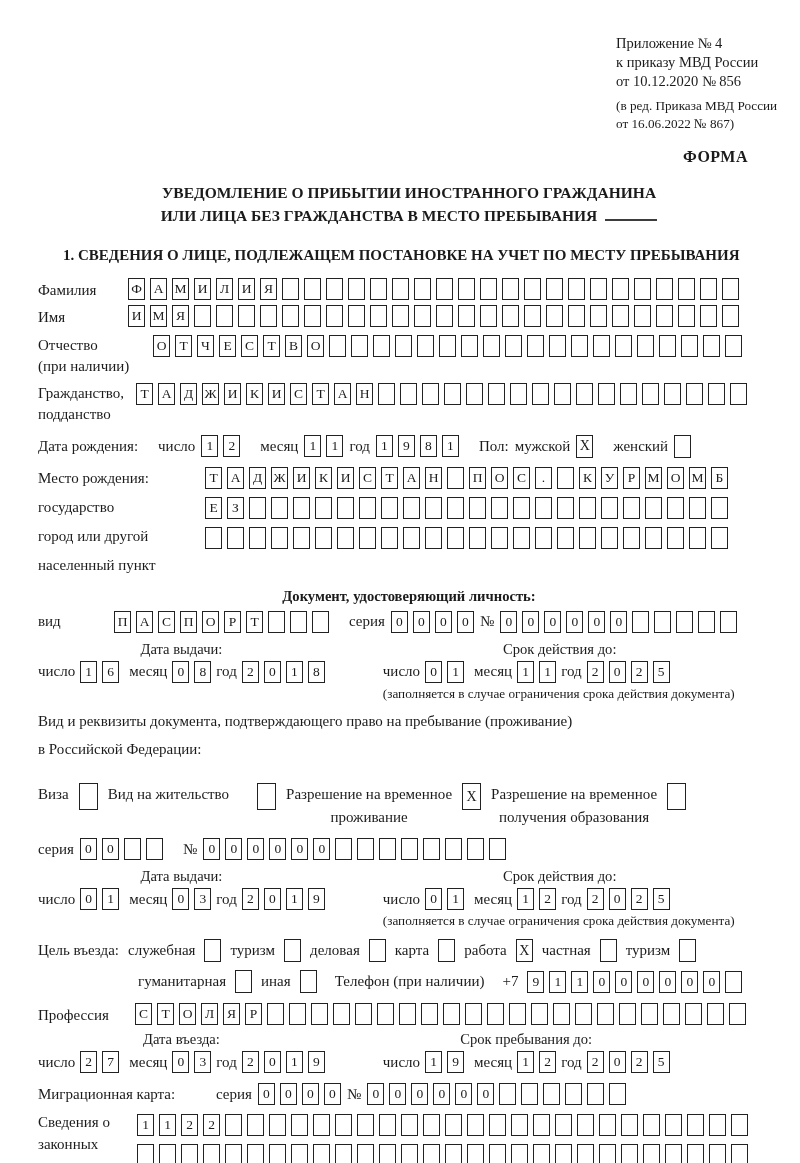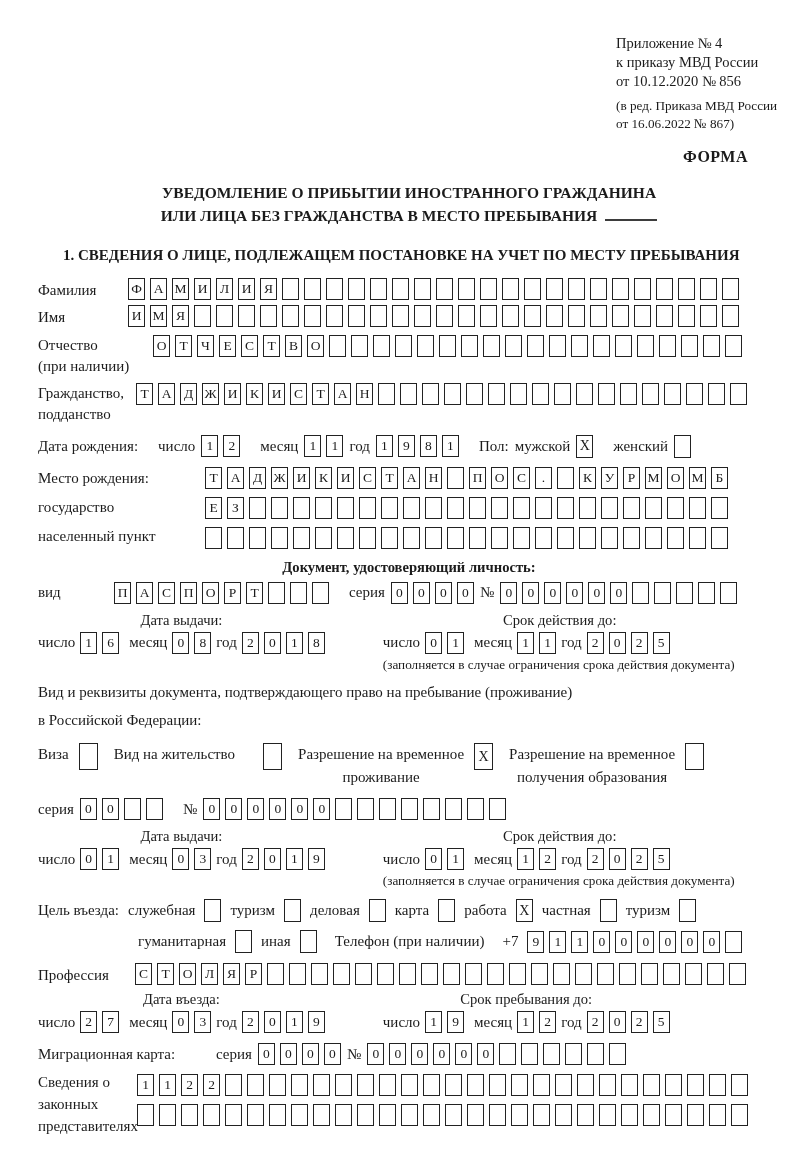--- a/index.html
+++ b/index.html
@@ -35,21 +35,21 @@
 
   .doc-heading{text-align:center;font-weight:bold;font-size:14.6px;margin:8px 0 6px 0;}
 
   .date-cols{display:flex;gap:58px;margin-top:8px;}
   .date-group{display:flex;flex-direction:column;}
   .dg-heading{text-align:center;font-size:14.6px;margin-bottom:3px;}
   .dg-line{display:flex;align-items:center;gap:5px;font-size:15px;}
   .fill-note{font-size:13.2px;text-align:right;margin-top:3px;padding-right:2px;}
 
   .intro{font-size:15px;line-height:1.85;}
-  .options-row{display:flex;align-items:flex-start;margin-top:9px;gap:16px;}
+  .options-row{display:flex;align-items:flex-start;margin-top:20px;gap:10px;}
   .opt{display:flex;align-items:flex-start;gap:10px;}
   .opt-label{font-size:15px;text-align:center;line-height:1.5;}
 
   .purpose-row{display:flex;align-items:center;gap:9px;font-size:15px;margin-top:10px;flex-wrap:nowrap;}
   .purpose-row2{margin-left:100px;margin-top:8px;}
 
   .rep-block{display:flex;margin-top:6px;}
 </style>
 </head>
 <body>
@@ -245,20 +245,21 @@
     <span class="checkbox">X</span>
     <span class="gap"></span>
     <span>женский</span>
     <span class="checkbox"></span>
   </div>
 
   <div class="frow mt6">
     <div class="lab-col w-birth" style="line-height:29px;">
       <div>Место рождения:</div>
       <div>государство</div>
+      <div>город или другой</div>
       <div>населенный пункт</div>
     </div>
     <div class="stack" style="padding-top:3px;">
       <div class="cells">
           <span class="cell">Т</span>
           <span class="cell">А</span>
           <span class="cell">Д</span>
           <span class="cell">Ж</span>
           <span class="cell">И</span>
           <span class="cell">К</span>

